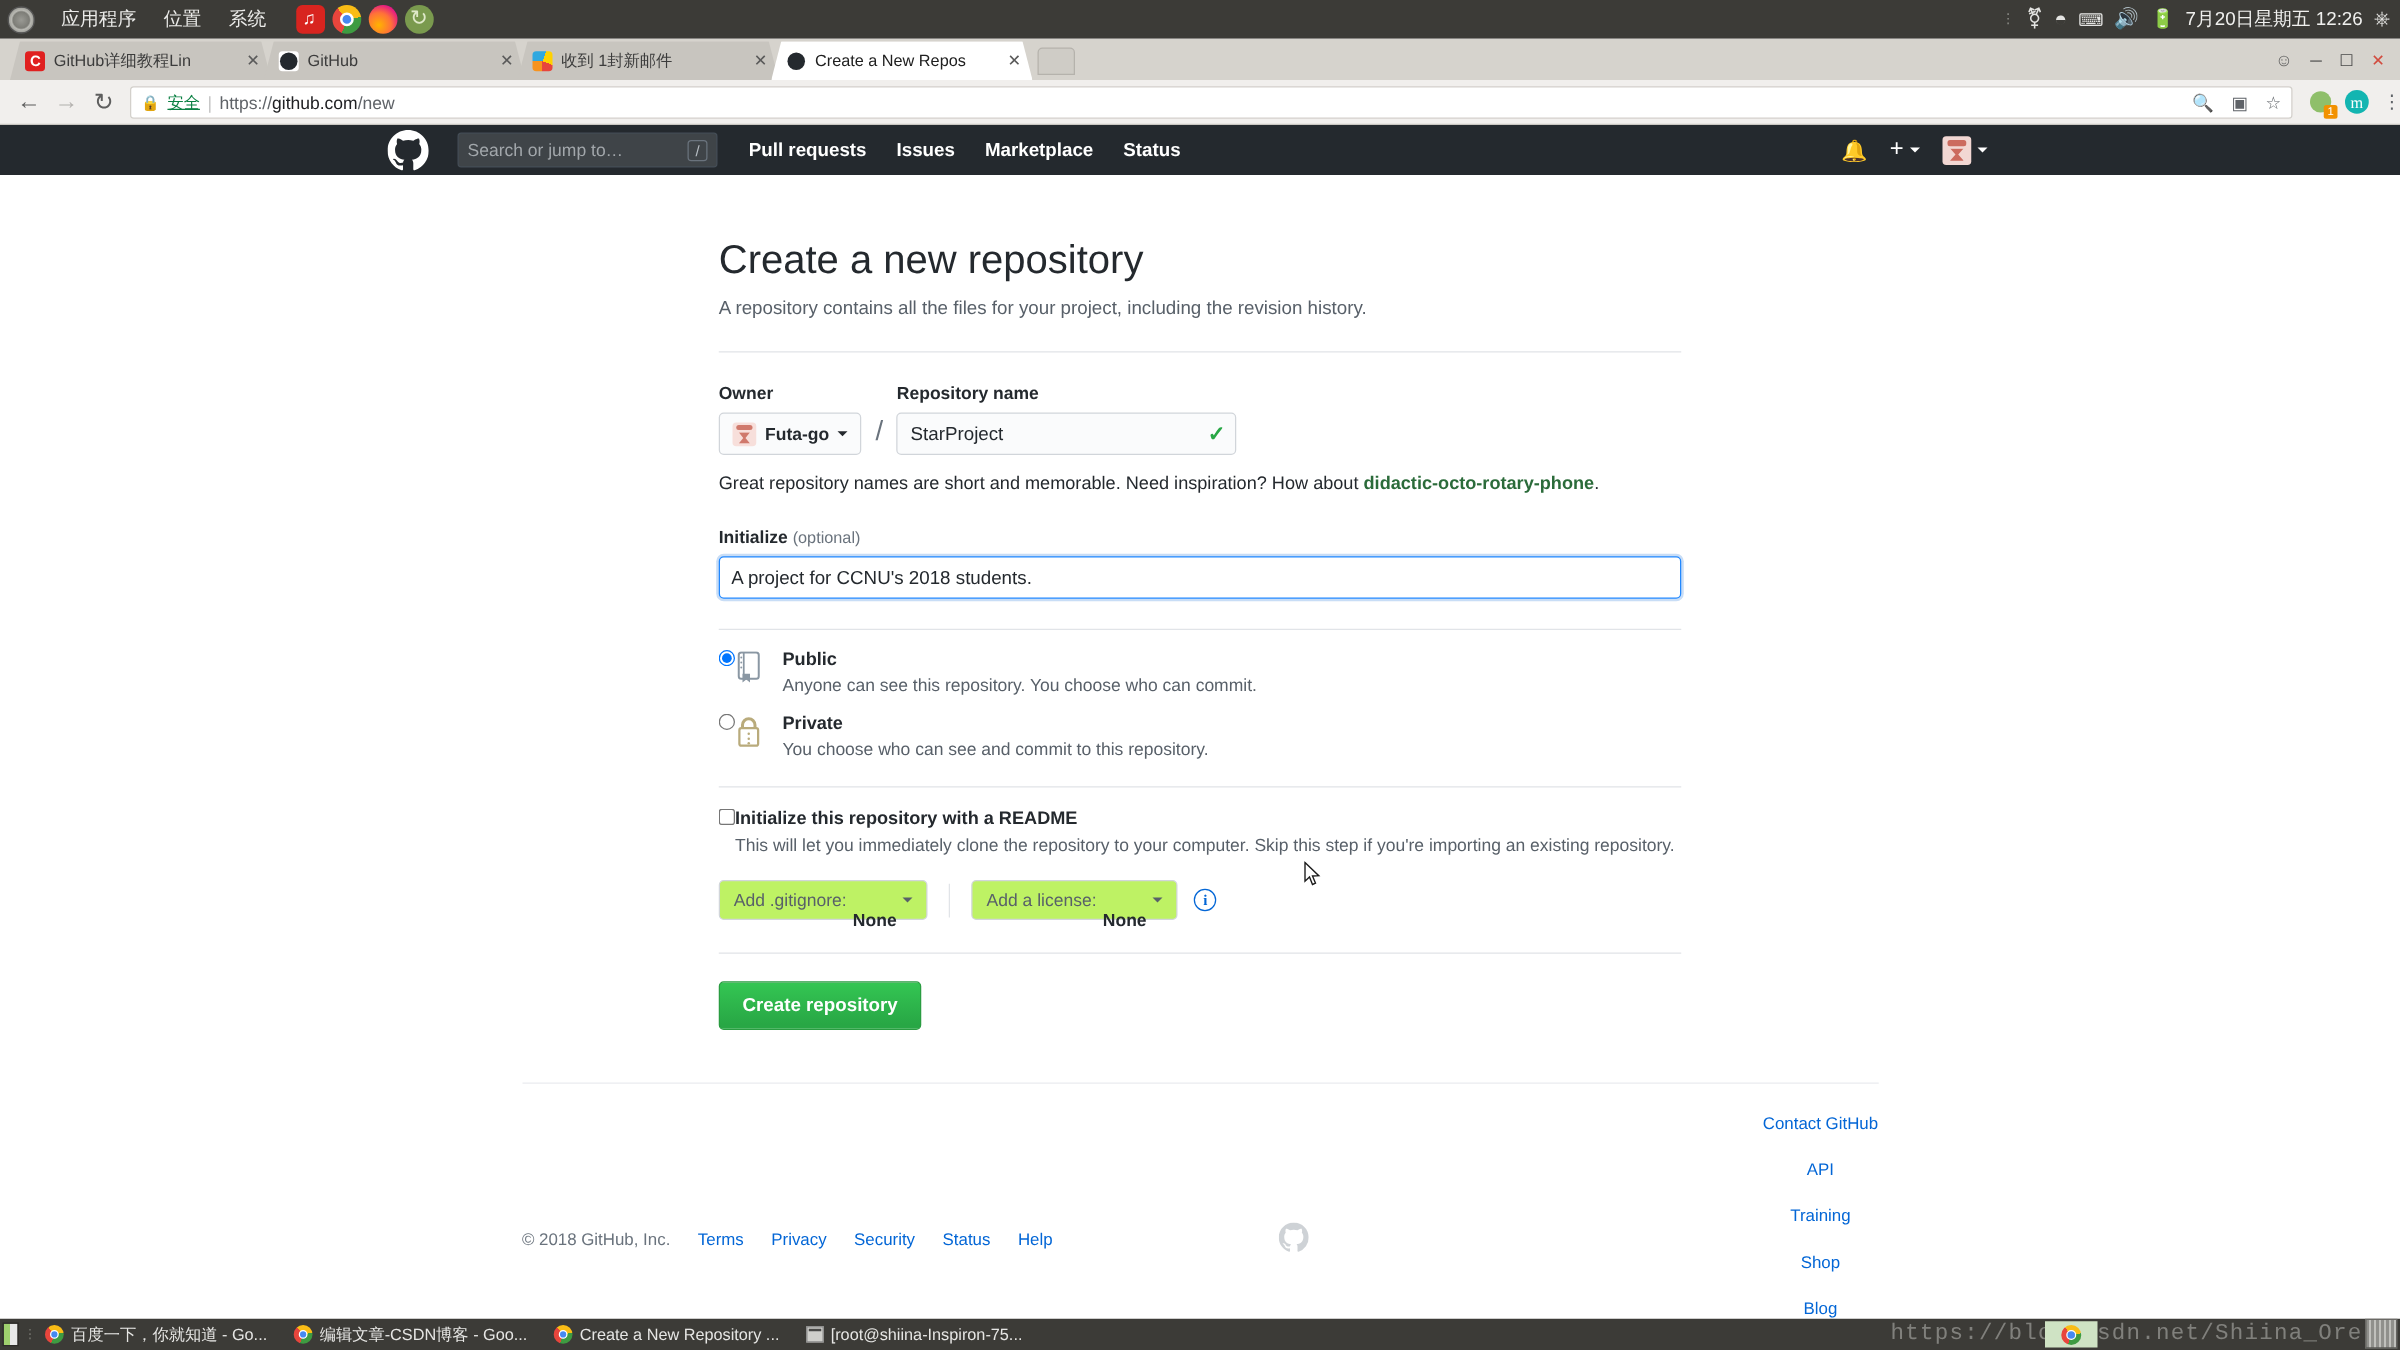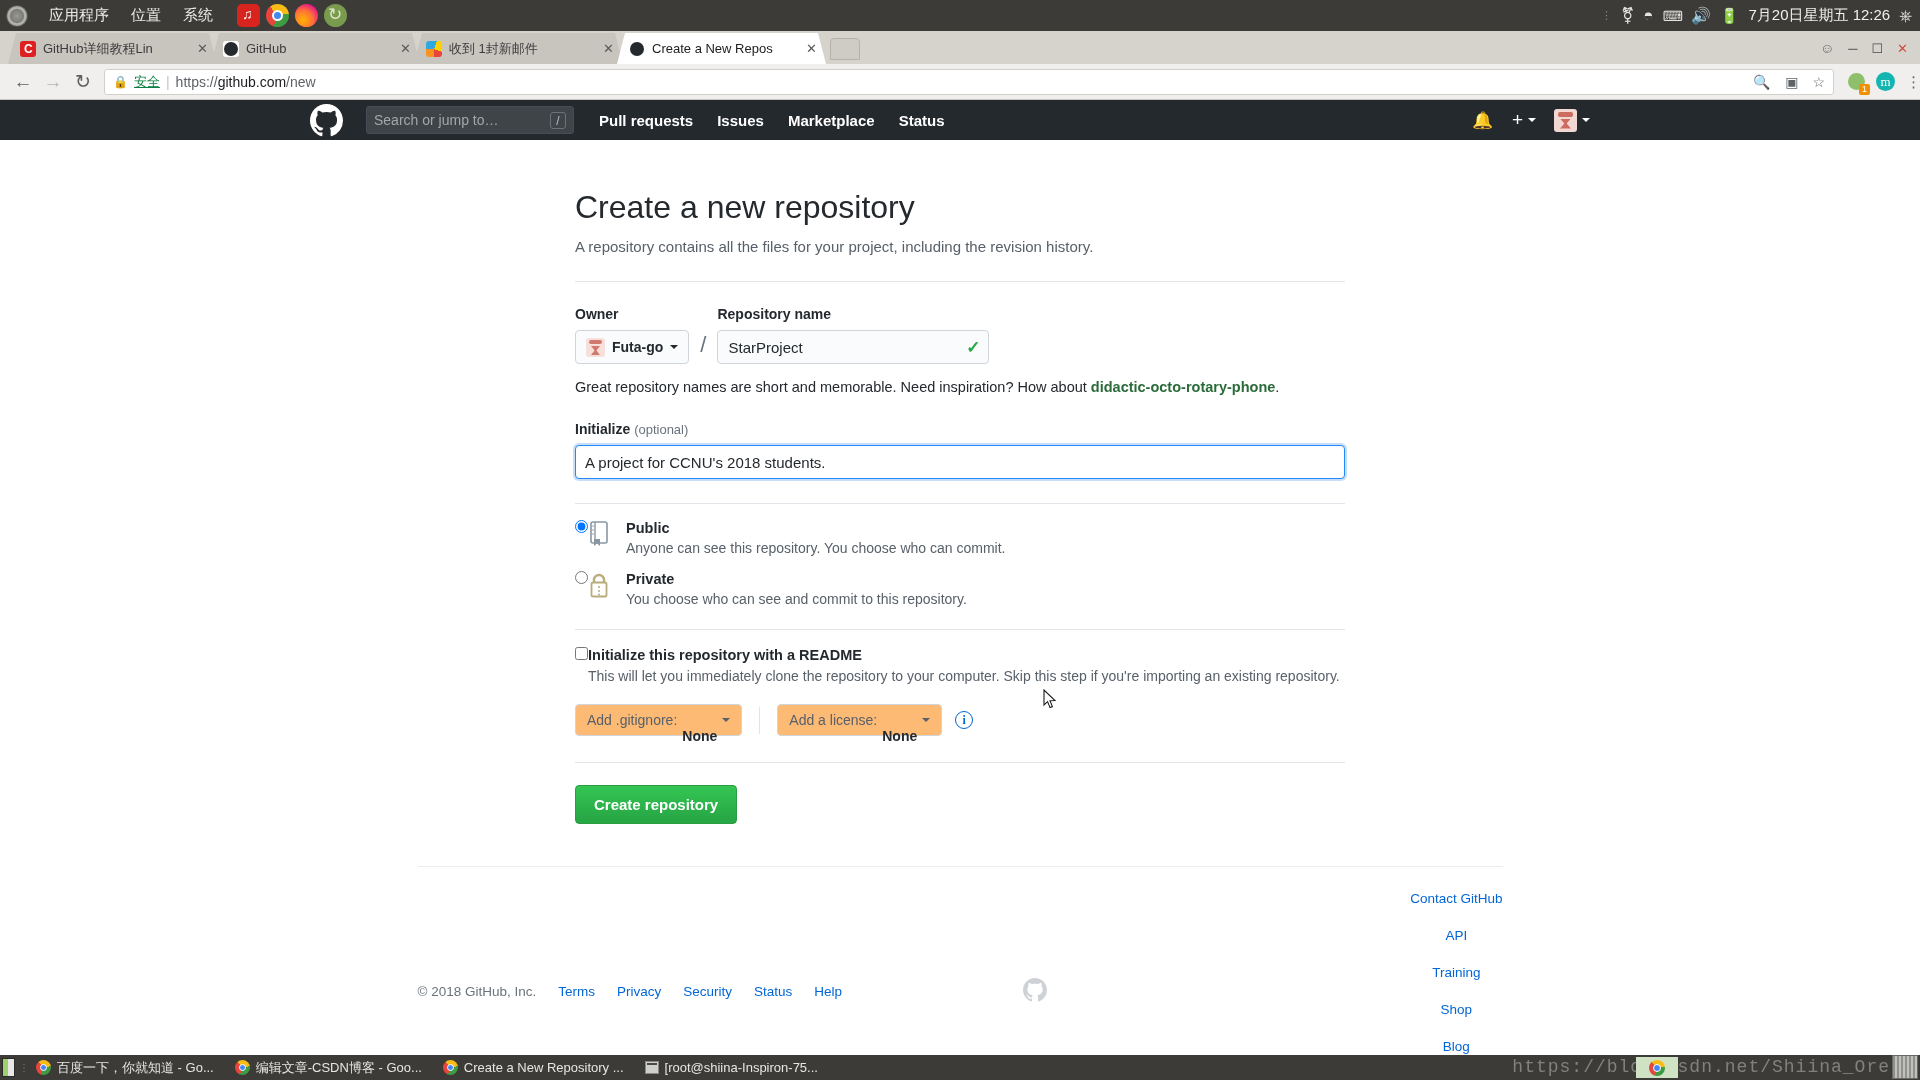--- a/index.html
+++ b/index.html
@@ -208,21 +208,21 @@
 
   .hr3 { height:1px; background:#e1e4e8; border:0; margin:22px 0 0 0; }
   .readme-row { display:flex; align-items:flex-start; padding:17px 0 0 0; }
   .readme-cb { margin:3px 11px 0 4px; flex:0 0 13px; }
   .readme-title { font:bold 14.5px "Liberation Sans",sans-serif; color:#24292e; }
   .readme-desc { font-size:14px; color:#586069; margin-top:5px; }
 
   .selects-row { display:flex; align-items:center; gap:0; margin-top:20px; margin-left:0; }
   .sel-btn {
     height:32px; display:inline-flex; align-items:center; gap:5px;
-    background:#fdba74; border:1px solid #d1d5da; border-radius:4px;
+    background:#bef264; border:1px solid #d1d5da; border-radius:4px;
     padding:0 11px; font-size:14px; color:#586069; white-space:nowrap;
   }
   .sel-btn b { color:#24292e;margin-top:32px; }
   .sel-divider { width:1px; height:27px; background:#e1e4e8; margin:0 17px; }
   .info-i {
     width:18px;height:18px;border-radius:50%;border:1.5px solid #0366d6;color:#0366d6;
     font:bold 12px "Liberation Serif",serif; text-align:center; line-height:16px; margin-left:13px;
   }
   .hr4 { height:1px; background:#e1e4e8; border:0; margin:26px 0 0 0; }
   .create-btn {

